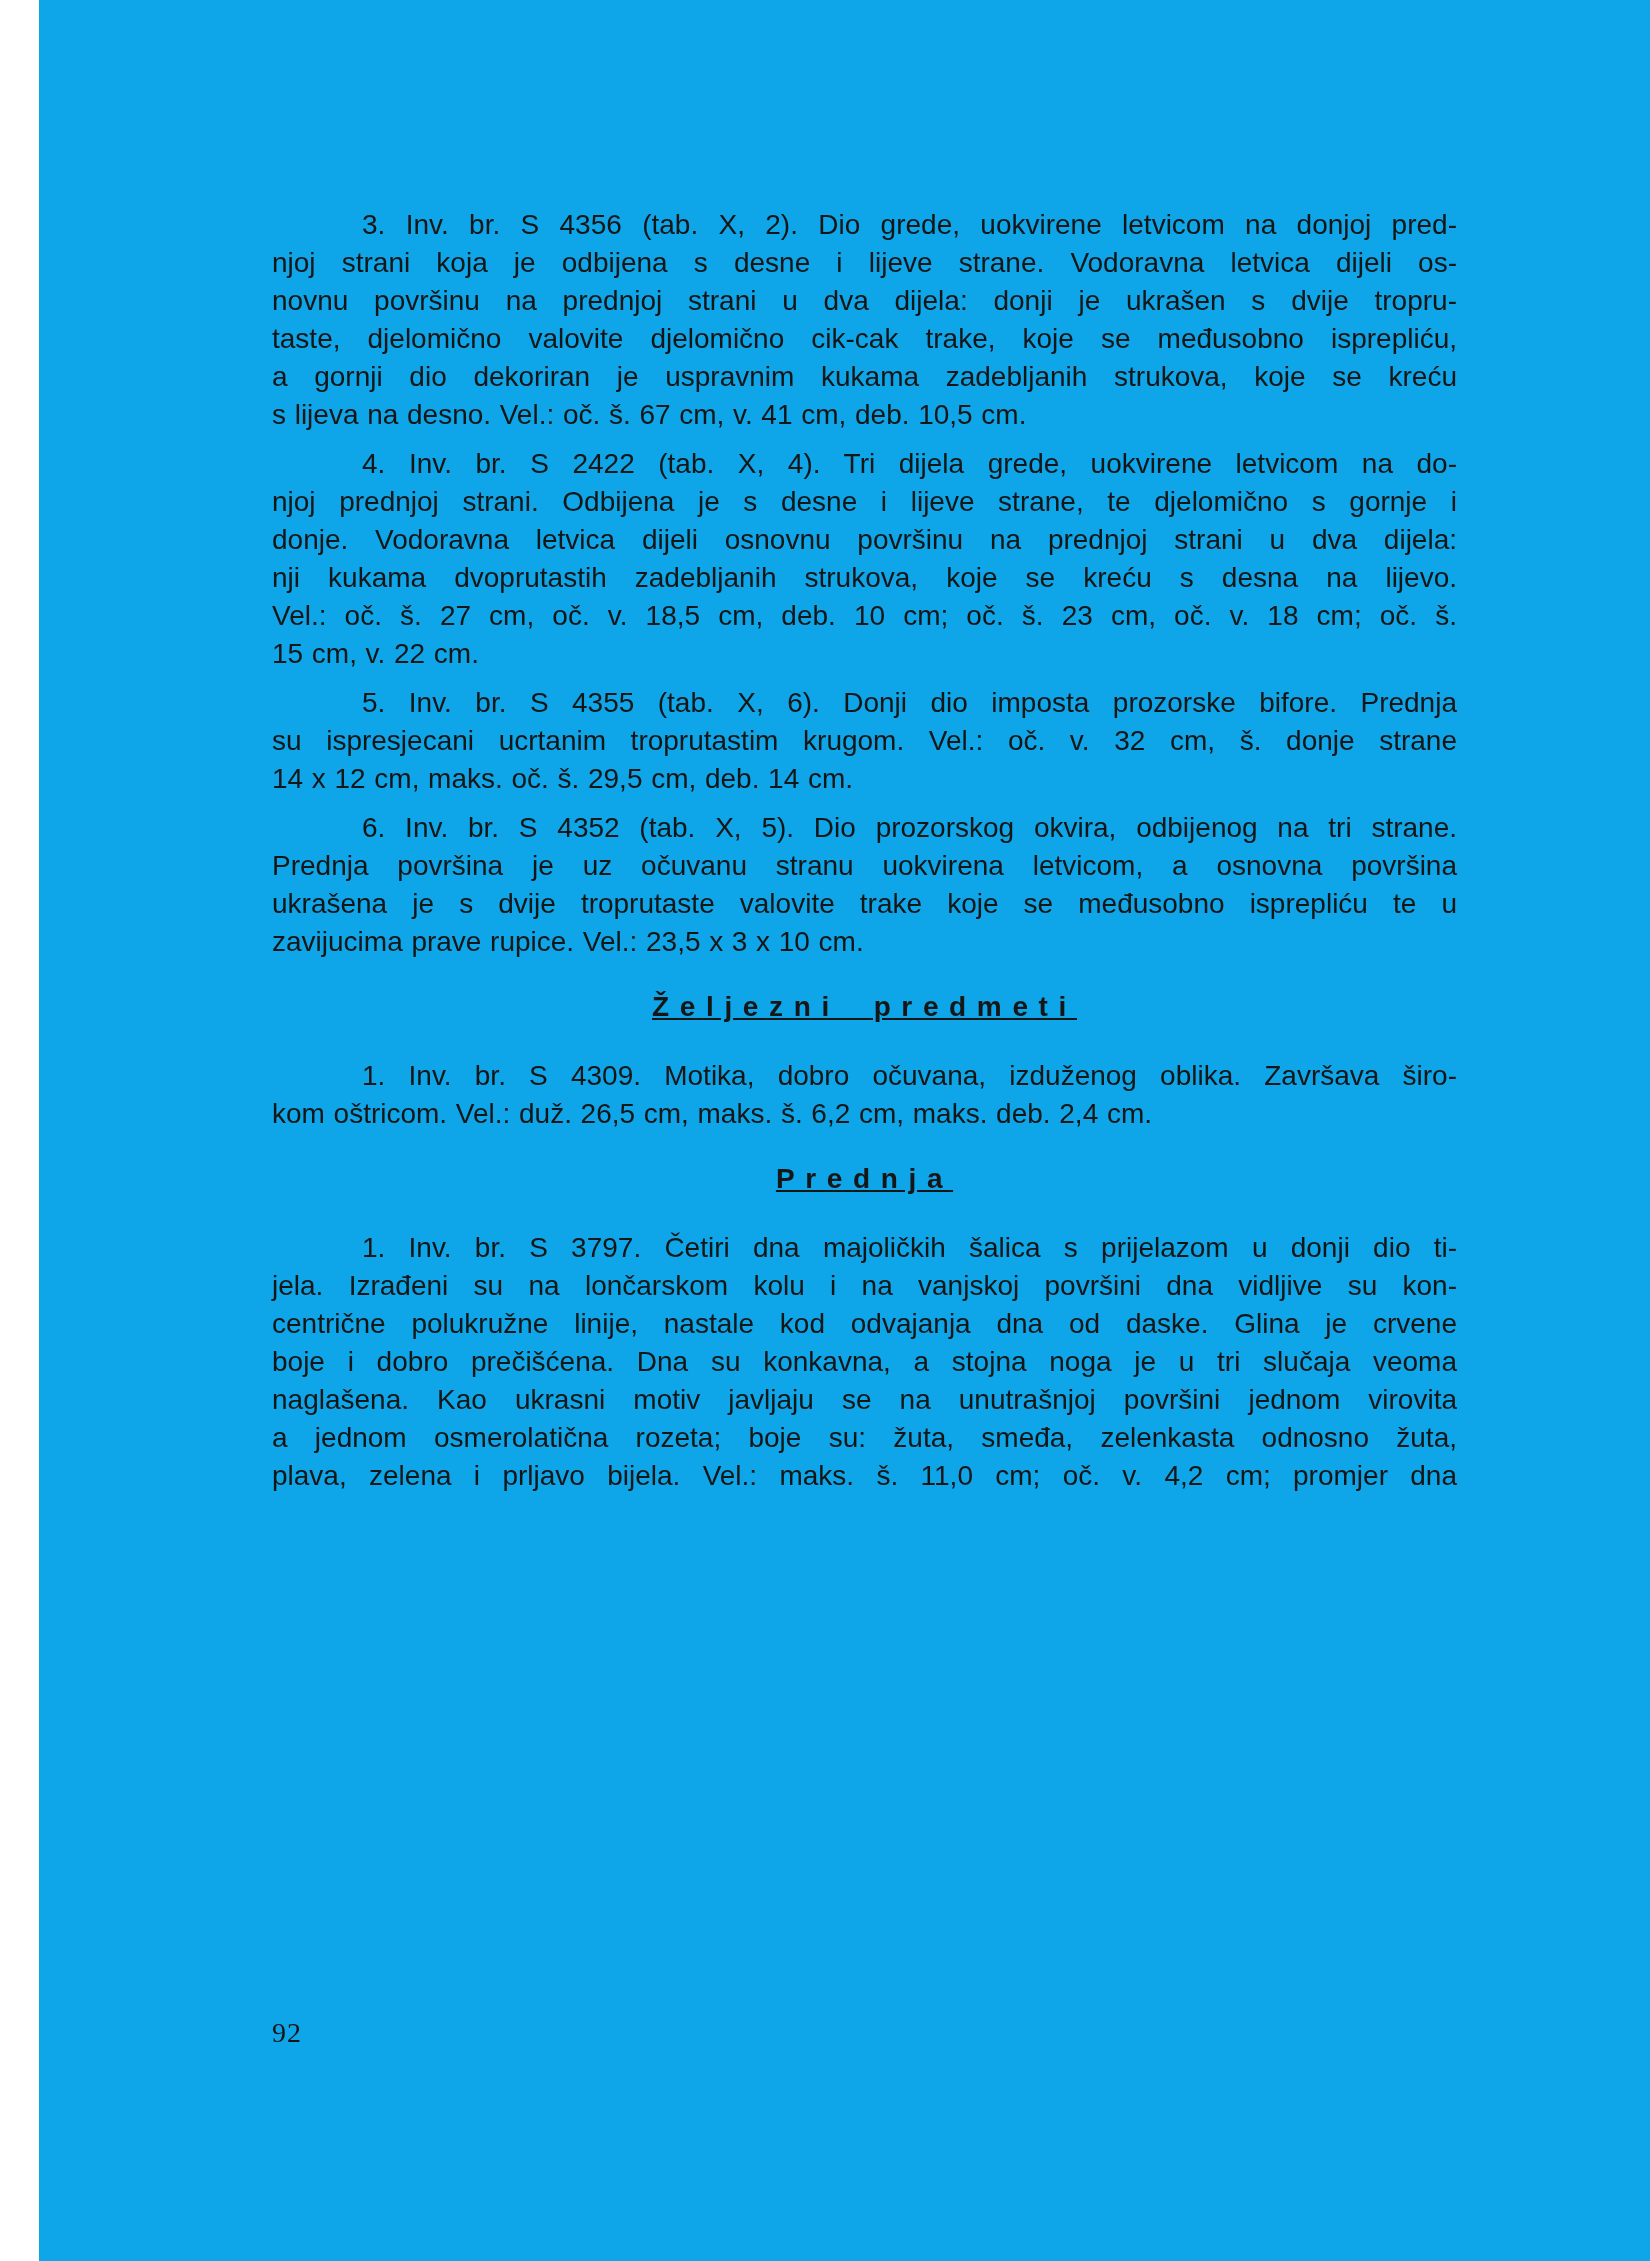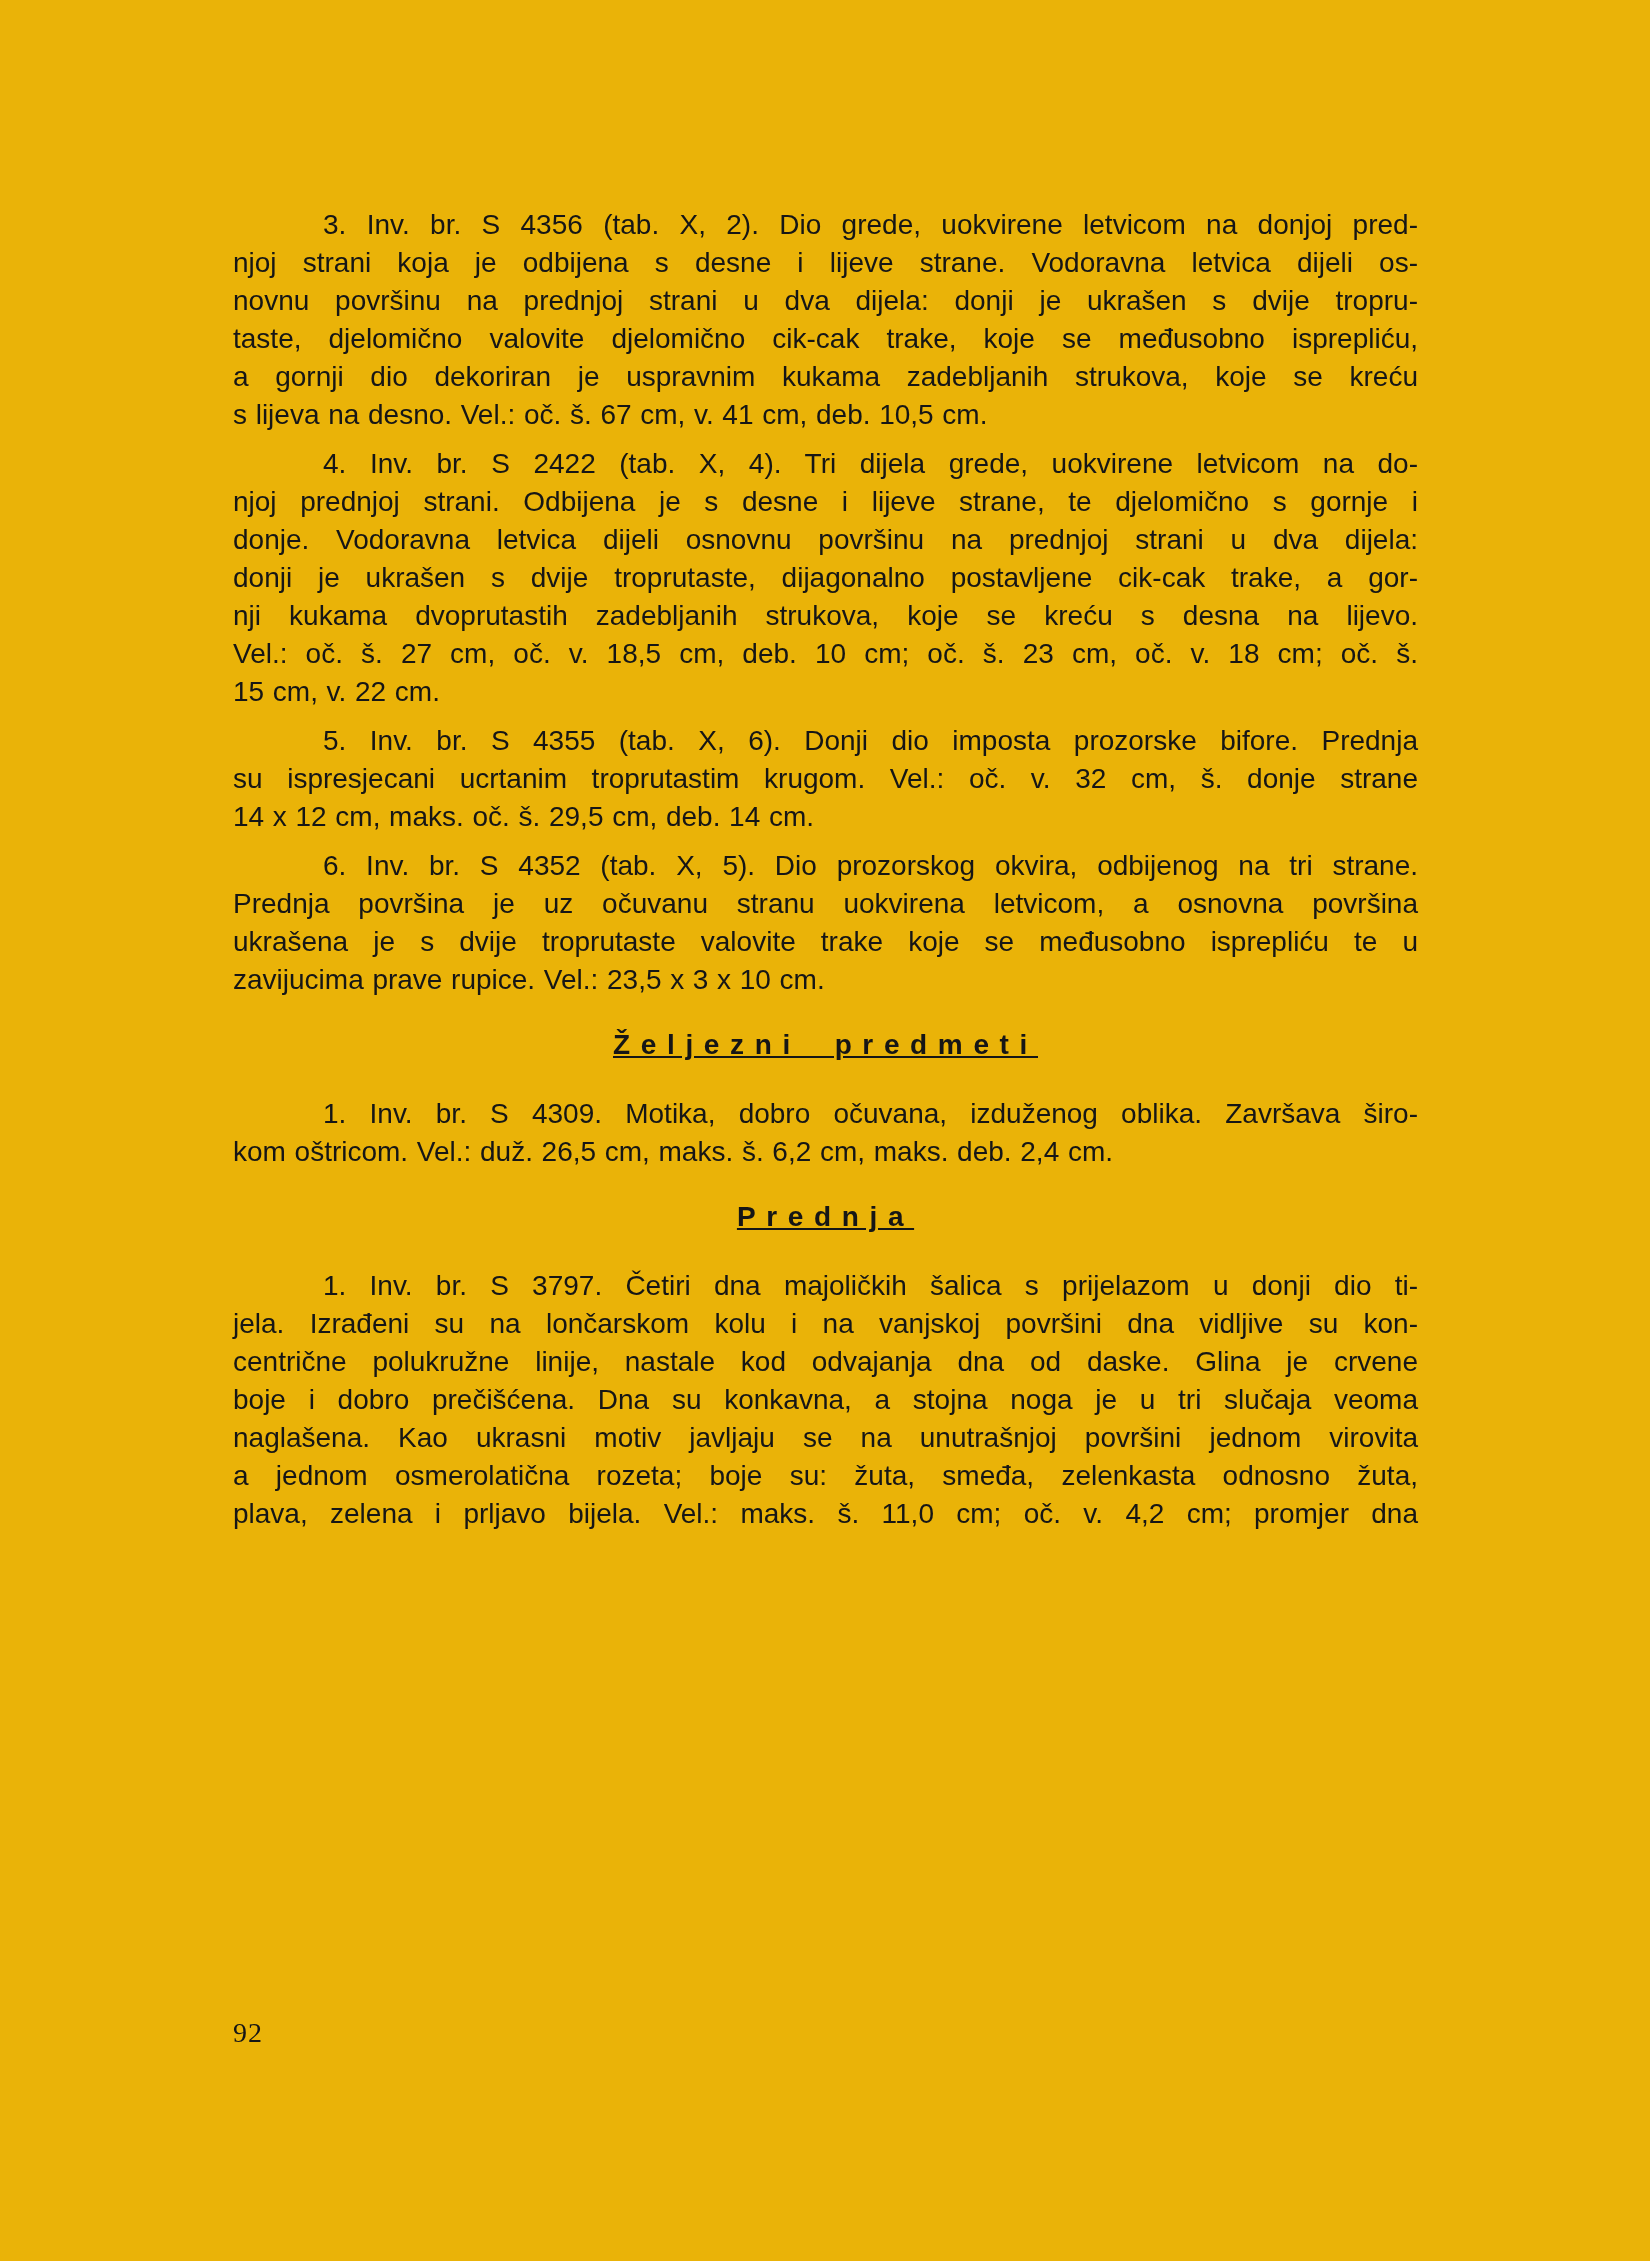--- a/index.html
+++ b/index.html
@@ -8,21 +8,22 @@
     height: 2262px;
     background: #ffffff;
     color: #161616;
     font-family: "Liberation Sans", "DejaVu Sans", sans-serif;
     position: relative;
     overflow: hidden;
   }
   .page {
     position: absolute;
     inset: 0;
-    background: #eab308;
+    background: #0ea5e9;
+    margin-left: 39px;
   }
   .text-block {
     position: absolute;
     left: 233px;
     top: 206px;
     width: 1185px;
   }
   .para { margin: 0 0 11px 0; }
   .line {
     font-size: 28px;
@@ -64,21 +65,20 @@
         <div class="line">njoj strani koja je odbijena s desne i lijeve strane. Vodoravna letvica dijeli os-</div>
         <div class="line">novnu površinu na prednjoj strani u dva dijela: donji je ukrašen s dvije tropru-</div>
         <div class="line">taste, djelomično valovite djelomično cik-cak trake, koje se međusobno isprepliću,</div>
         <div class="line">a gornji dio dekoriran je uspravnim kukama zadebljanih strukova, koje se kreću</div>
         <div class="line last">s lijeva na desno. Vel.: oč. š. 67 cm, v. 41 cm, deb. 10,5 cm.</div>
       </div>
       <div class="para">
         <div class="line first">4. Inv. br. S 2422 (tab. X, 4). Tri dijela grede, uokvirene letvicom na do-</div>
         <div class="line">njoj prednjoj strani. Odbijena je s desne i lijeve strane, te djelomično s gornje i</div>
         <div class="line">donje. Vodoravna letvica dijeli osnovnu površinu na prednjoj strani u dva dijela:</div>
-        <div class="line">donji je ukrašen s dvije troprutaste, dijagonalno postavljene cik-cak trake, a gor-</div>
         <div class="line">nji kukama dvoprutastih zadebljanih strukova, koje se kreću s desna na lijevo.</div>
         <div class="line">Vel.: oč. š. 27 cm, oč. v. 18,5 cm, deb. 10 cm; oč. š. 23 cm, oč. v. 18 cm; oč. š.</div>
         <div class="line last">15 cm, v. 22 cm.</div>
       </div>
       <div class="para">
         <div class="line first">5. Inv. br. S 4355 (tab. X, 6). Donji dio imposta prozorske bifore. Prednja</div>
         <div class="line">su ispresjecani ucrtanim troprutastim krugom. Vel.: oč. v. 32 cm, š. donje strane</div>
         <div class="line last">14 x 12 cm, maks. oč. š. 29,5 cm, deb. 14 cm.</div>
       </div>
       <div class="para">

